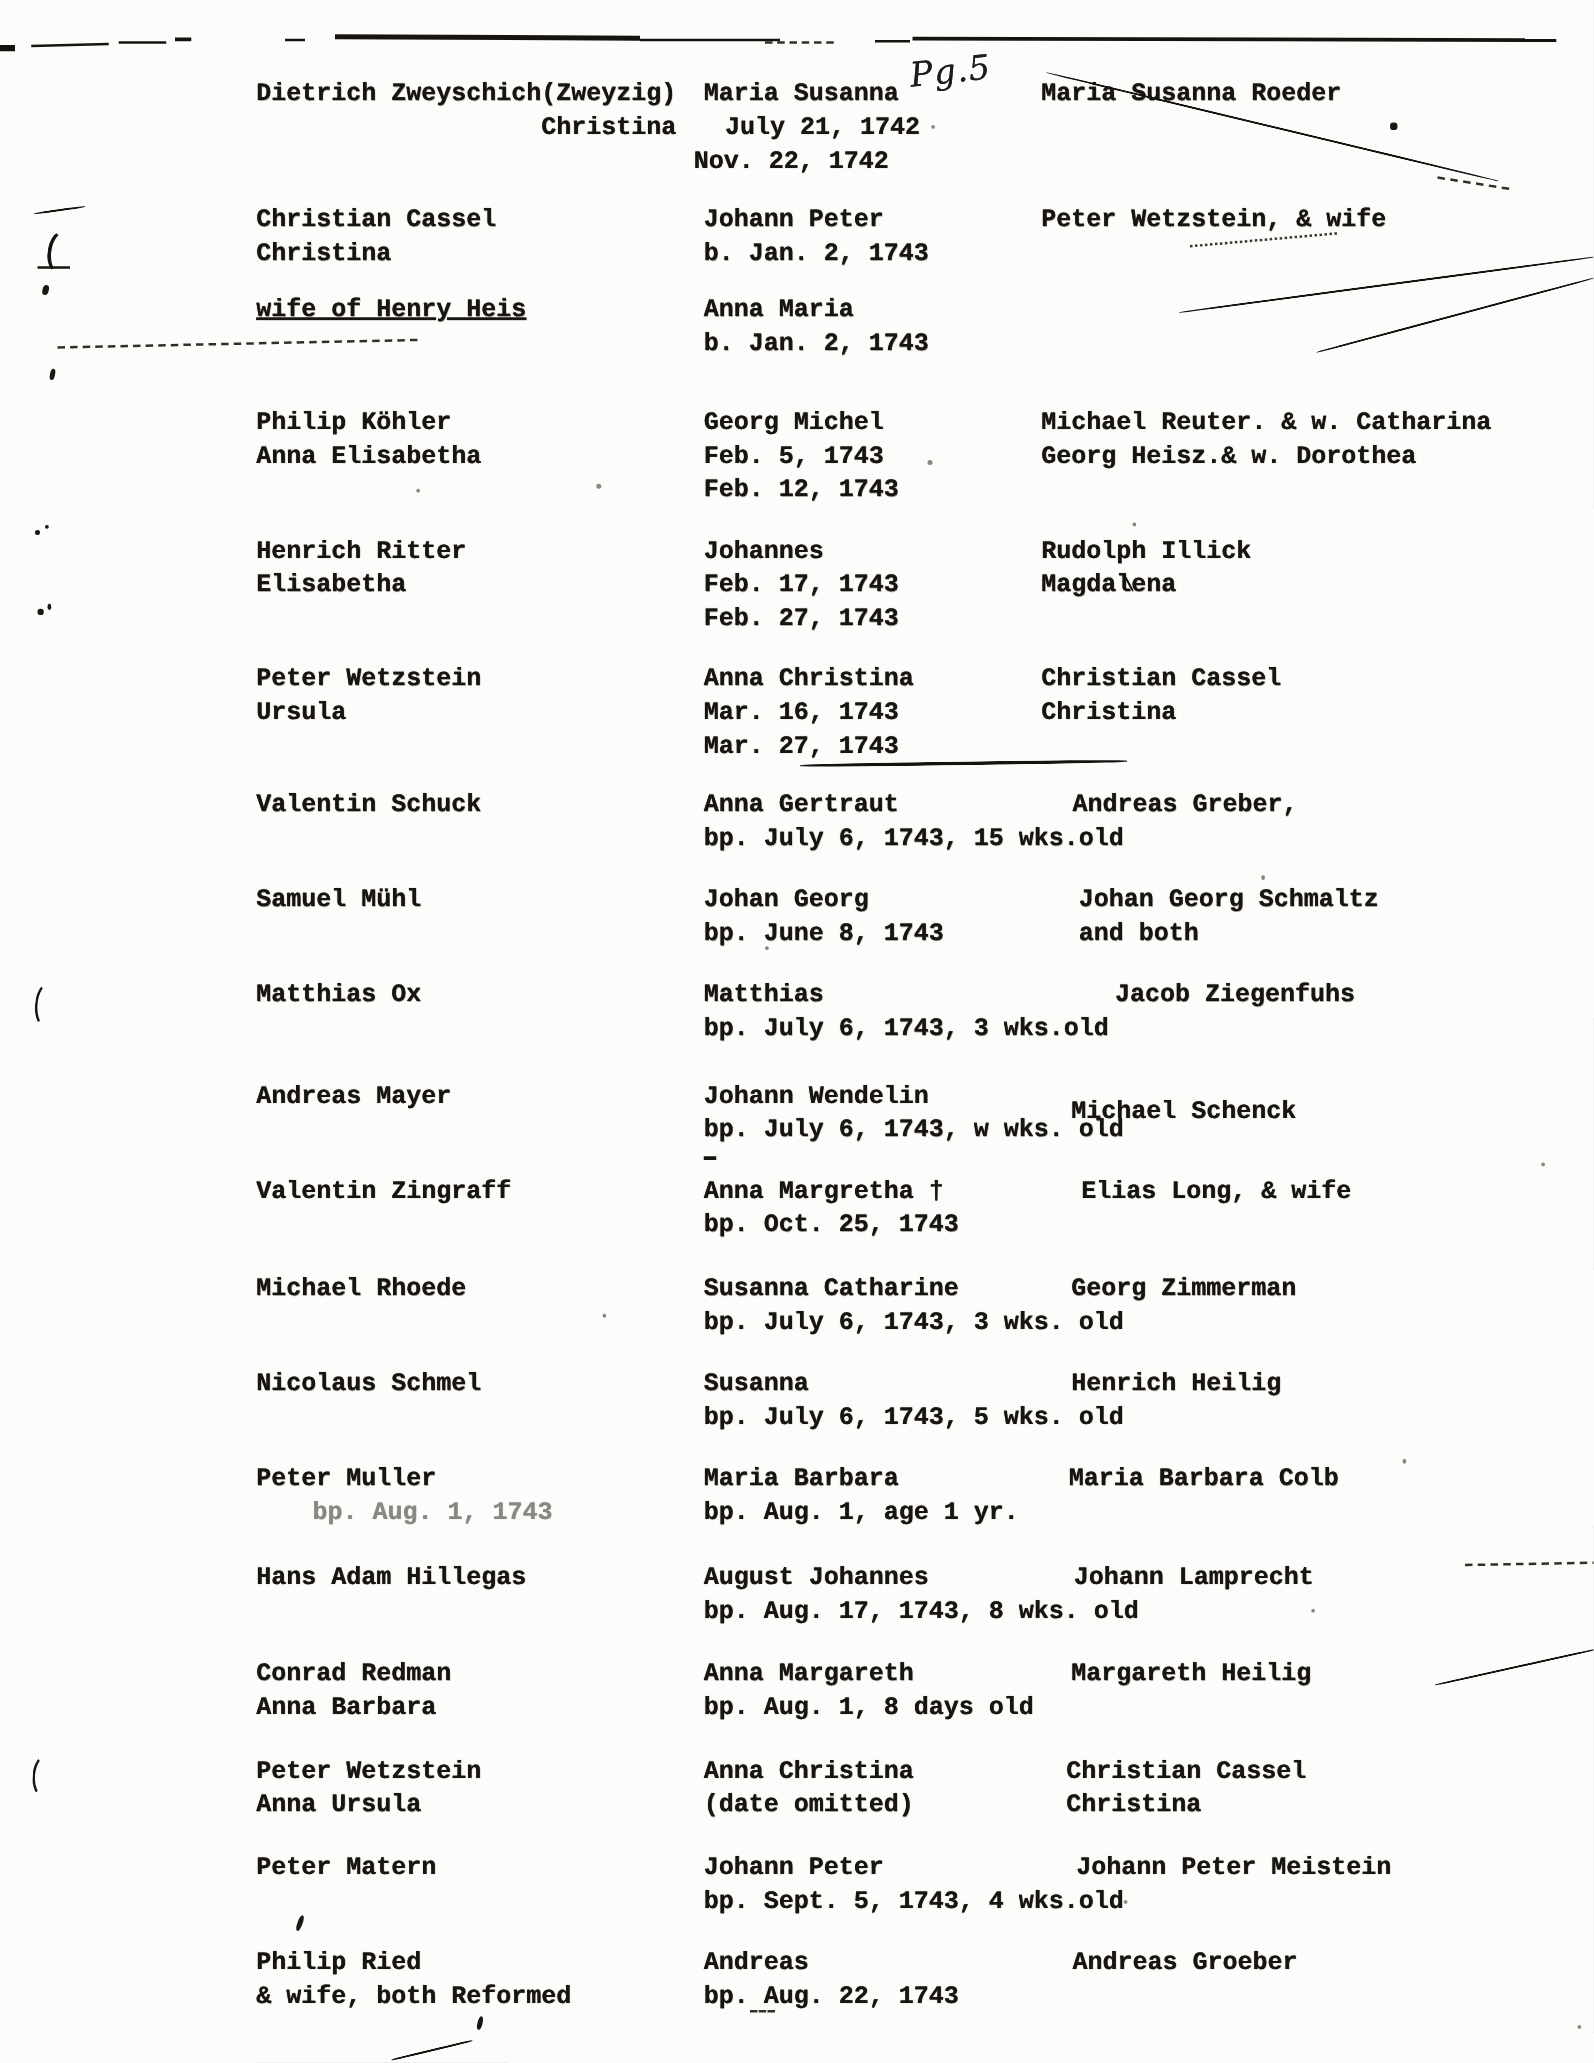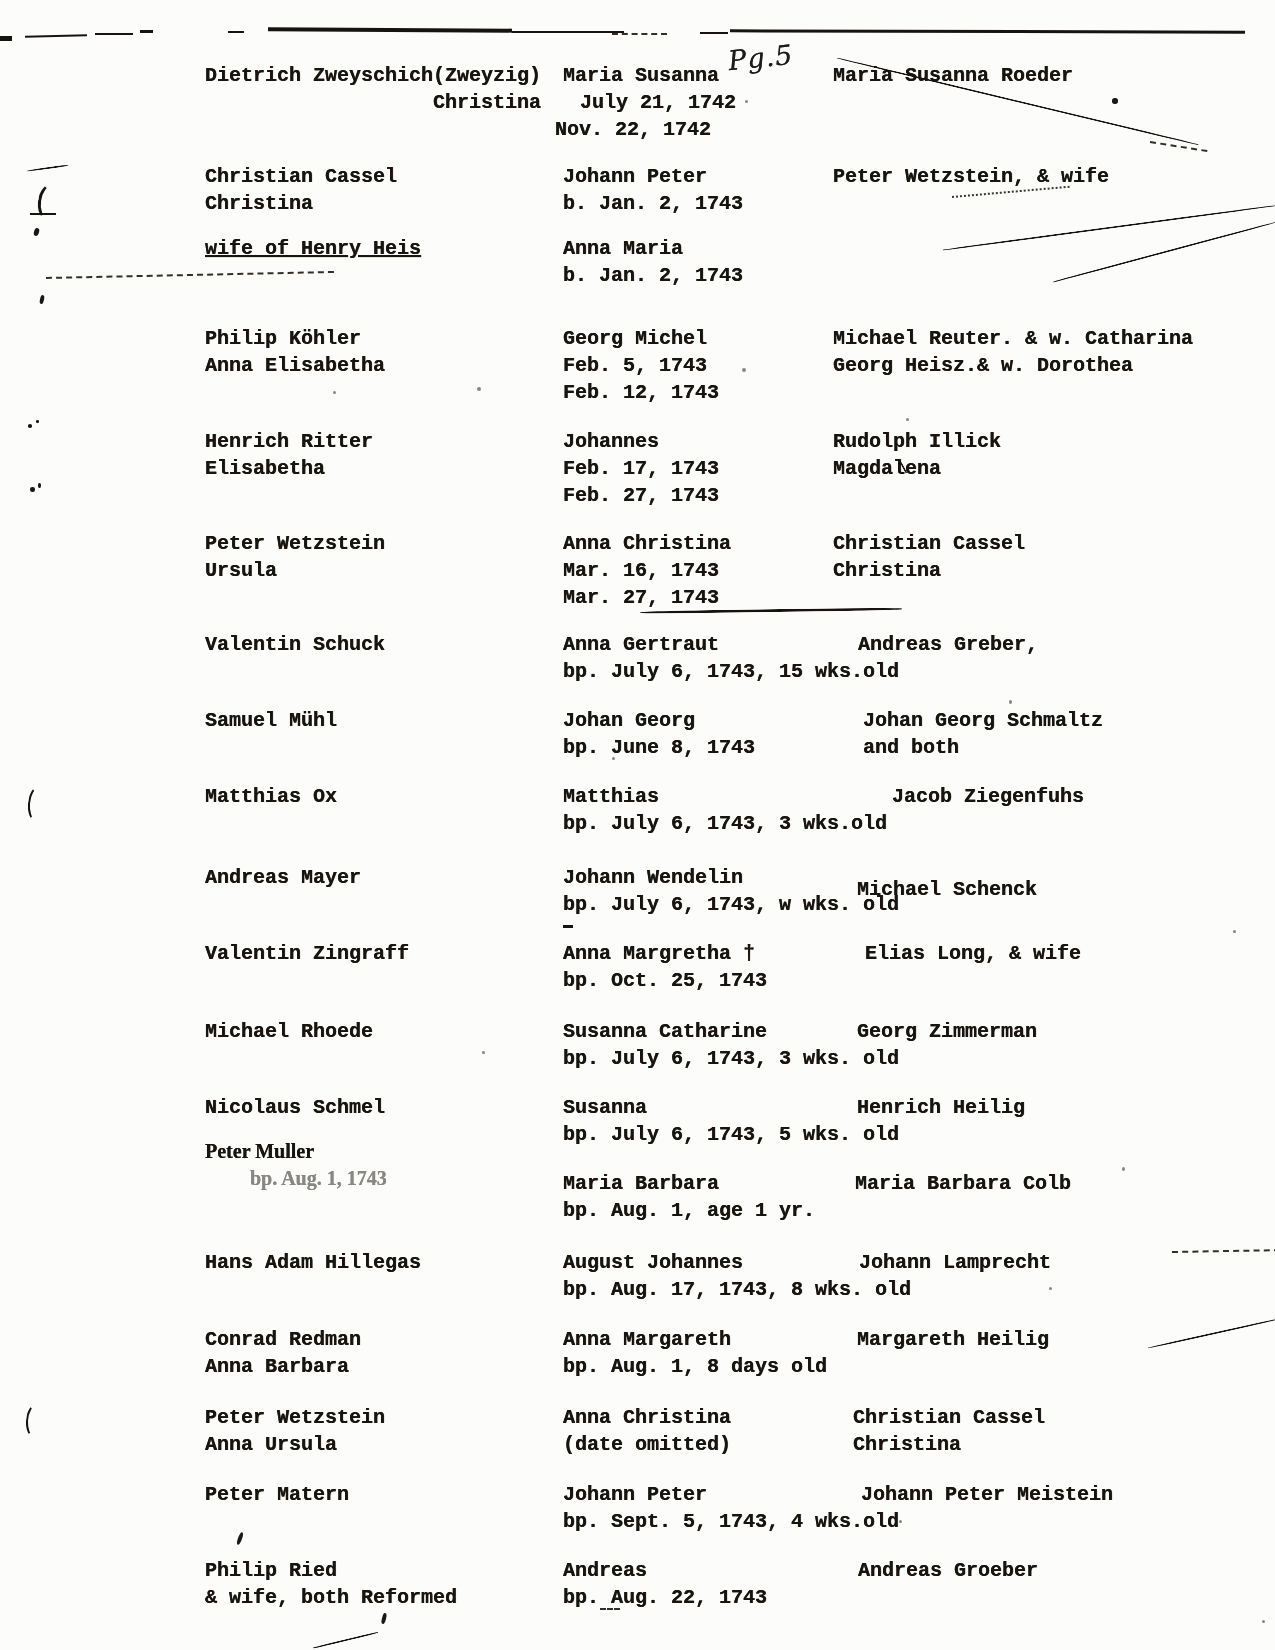--- a/index.html
+++ b/index.html
@@ -209,21 +209,21 @@
         </div>
         <div class="rec-col" style="left: 563px; top: 1094px;">
           <div class="line">Susanna</div>
           <div class="line">bp. July 6, 1743, 5 wks. old</div>
         </div>
         <div class="rec-col" style="left: 857px; top: 1094px;">
           <div class="line">Henrich Heilig</div>
         </div>
       </div>
       <div>
-        <div class="rec-col" style="left: 205px; top: 1138px; font-family: Liberation Serif, serif;">
+        <div class="rec-col" style="left: 205px; top: 1170px;">
           <div class="line">Peter Muller</div>
           <div class="line faded" style="margin-left: 45px;">bp. Aug. 1, 1743</div>
         </div>
         <div class="rec-col" style="left: 563px; top: 1170px;">
           <div class="line">Maria Barbara</div>
           <div class="line">bp. Aug. 1, age 1 yr.</div>
         </div>
         <div class="rec-col" style="left: 855px; top: 1170px;">
           <div class="line">Maria Barbara Colb</div>
         </div>

